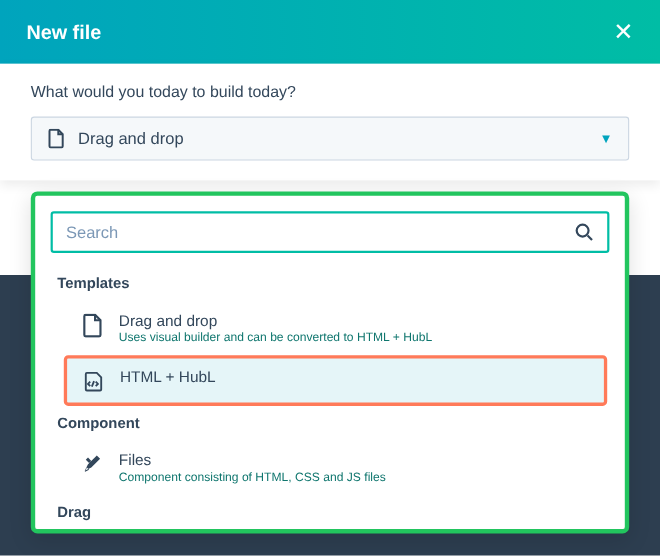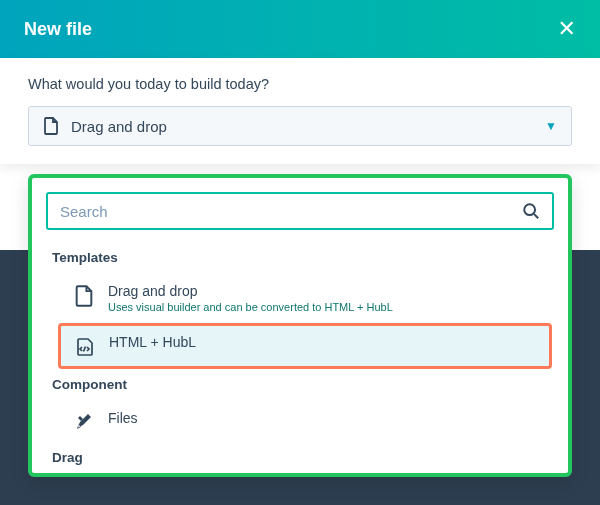--- a/index.html
+++ b/index.html
@@ -146,18 +146,19 @@
 
     <div class="item" style="padding-left:28px">
       <span class="item-icon">
         <svg width="20" height="20" viewBox="0 0 20 20" fill="currentColor">
           <path d="M14 2l-8 8-3 6 6-3 8-8-3-3zM3 17l2-4 2 2-4 2z"></path>
           <path d="M6 4l-2 2 3 3 2-2-3-3z"></path>
         </svg>
       </span>
       <span class="item-text">
         <span class="item-title">Files</span>
+        <span class="item-desc">Component consisting of HTML, CSS and JS files</span>
       </span>
     </div>
 
     <div class="group-label">Drag</div>
   </div>
 </div>
 
 </body></html>

